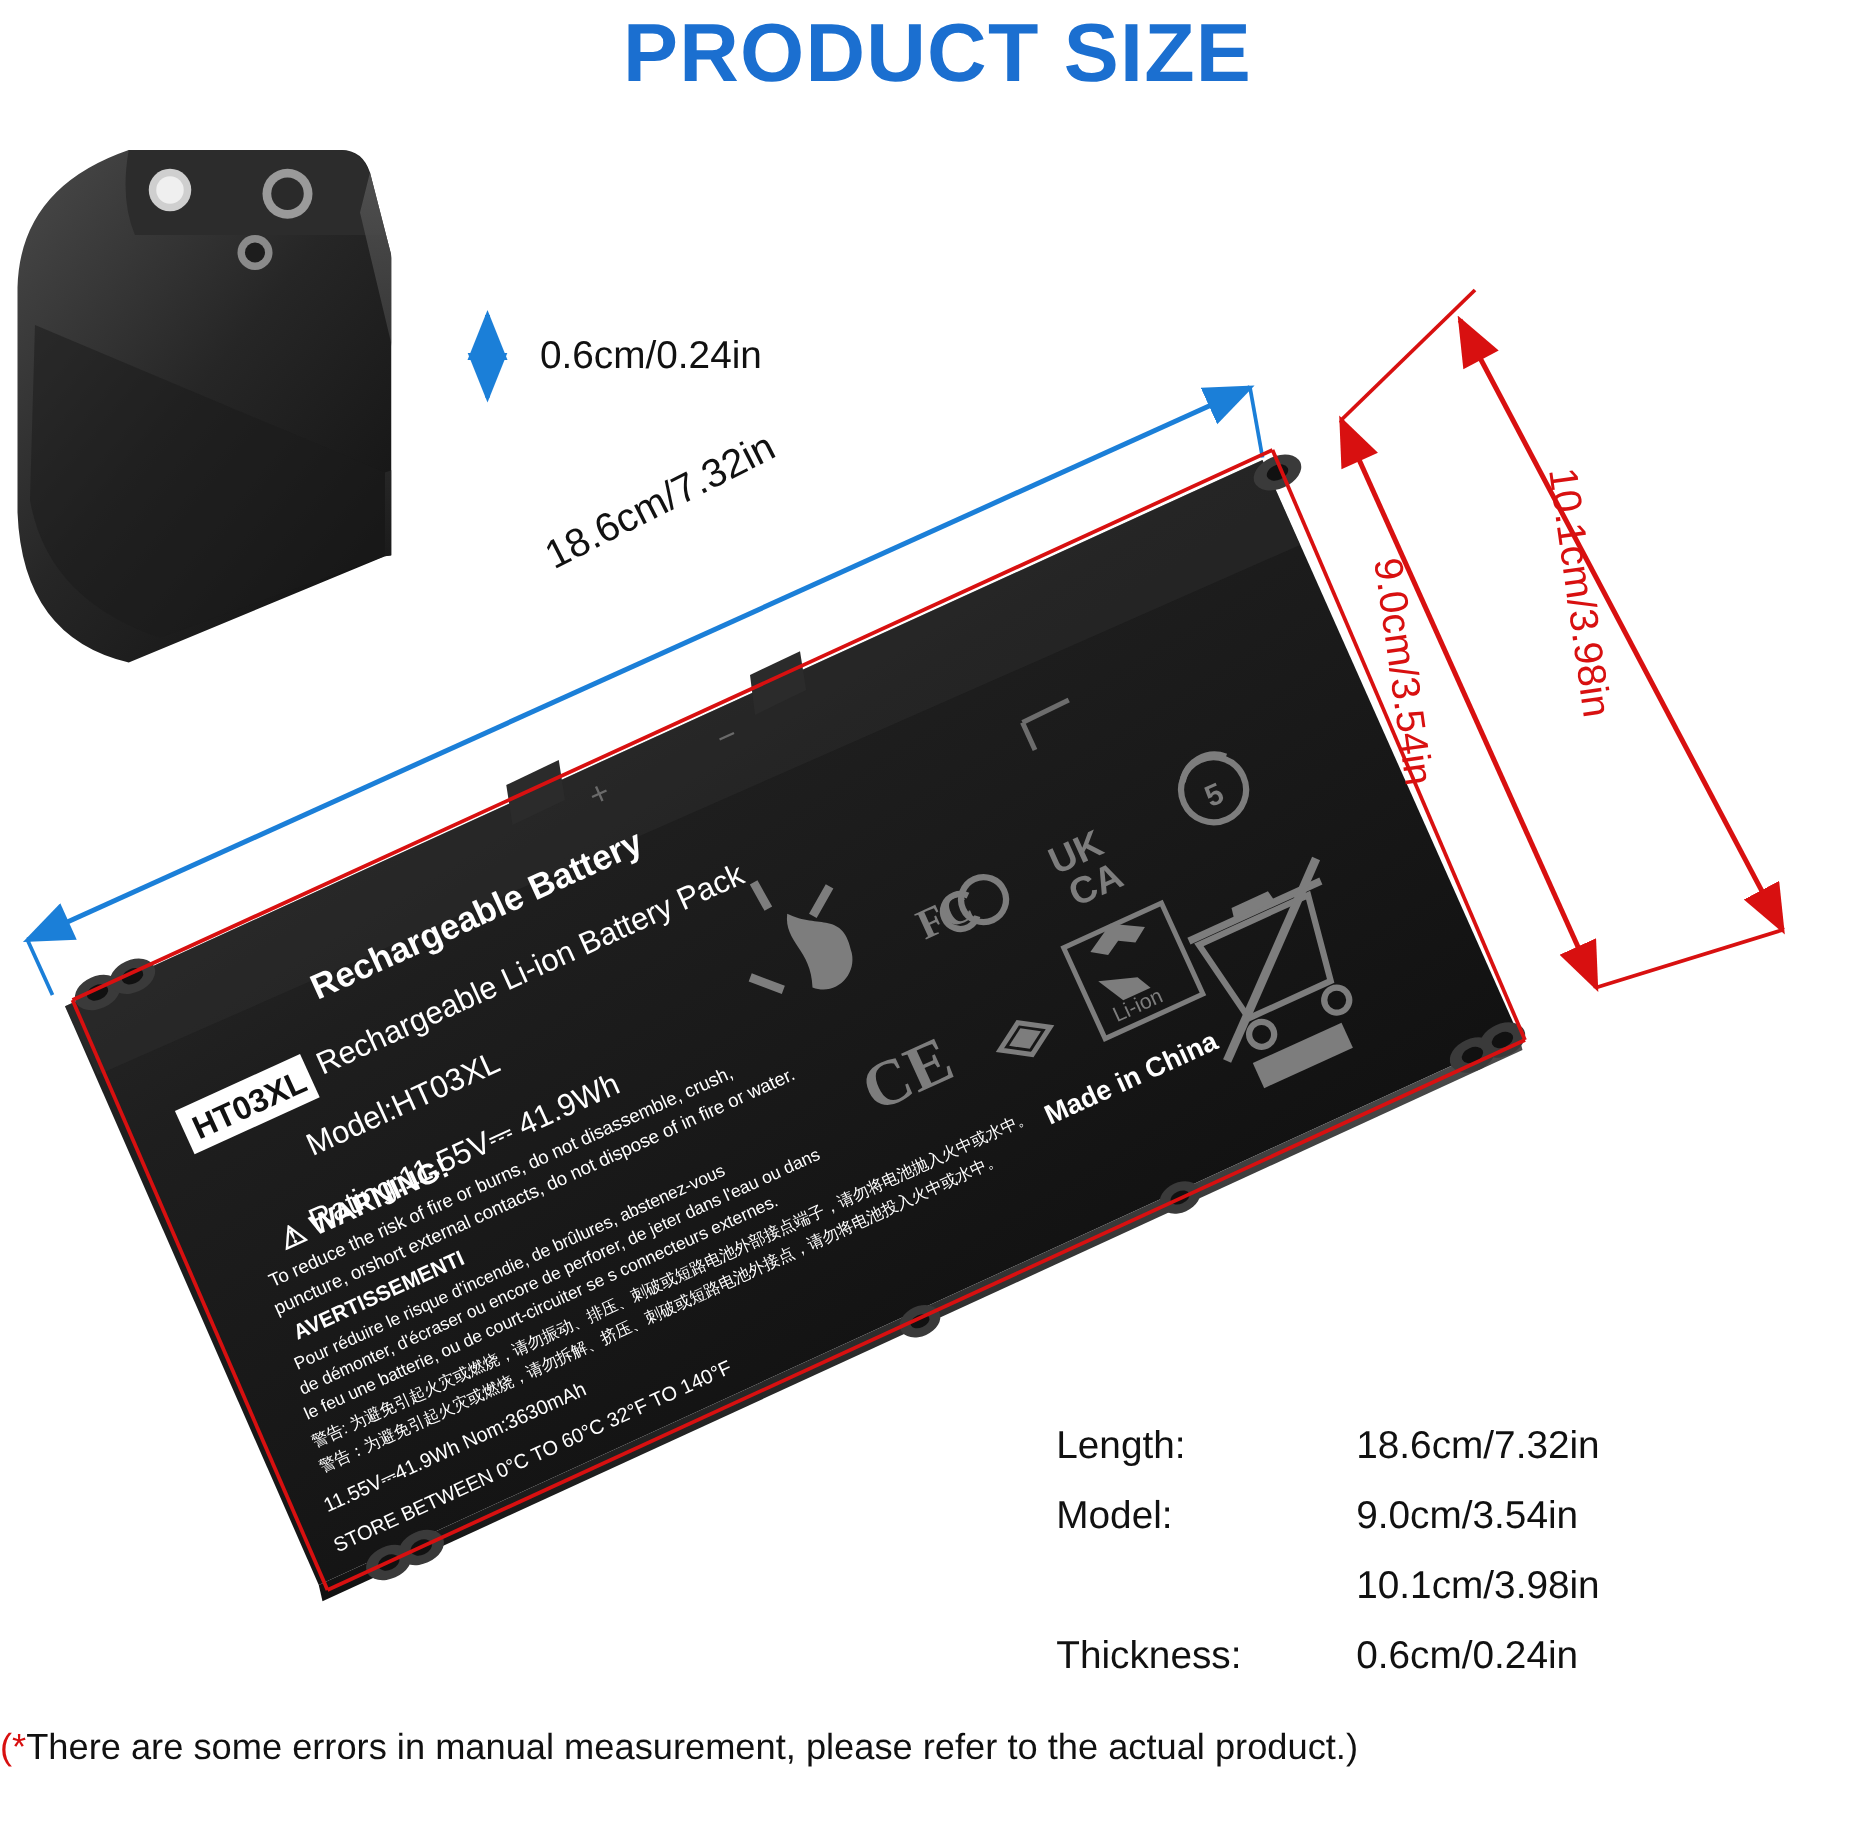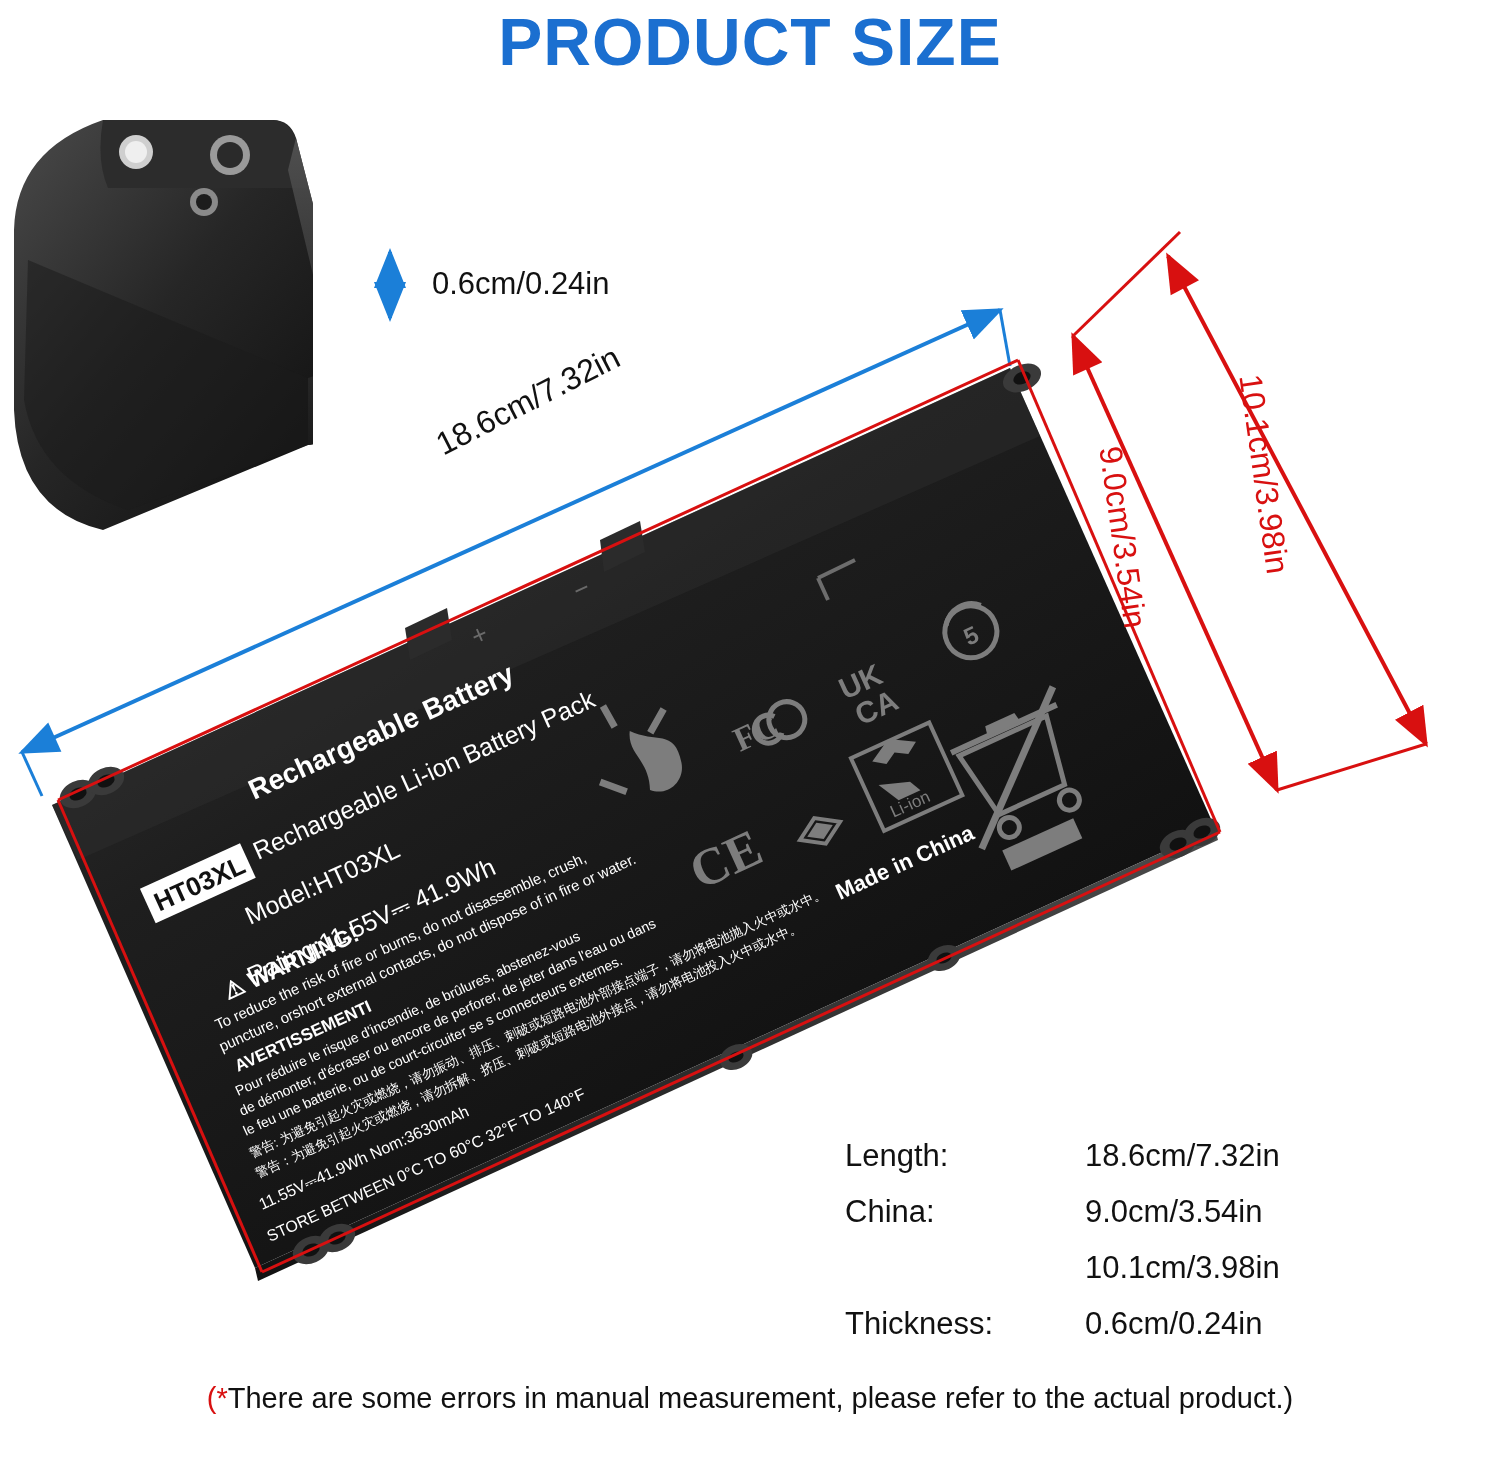--- a/index.html
+++ b/index.html
@@ -103,21 +103,20 @@
   #spec-table .v {
     text-align: left;
   }
 
   
   #footnote {
     position: absolute;
     left: 0;
     top: 1382px;
     width: 1500px;
-    text-align: center;
     font-size: 29px;
     color: #111;
   }
   #footnote .star { color: #d81010; }
 </style>
 </head>
 <body>
 
 <div id="title">PRODUCT SIZE</div>
 
@@ -332,21 +331,21 @@
 <div class="dim-label" id="length-label">18.6cm/7.32in</div>
 <div class="dim-label" id="width-label">9.0cm/3.54in</div>
 <div class="dim-label" id="height-label">10.1cm/3.98in</div>
 
 <div id="spec-table">
   <div class="row">
     <div class="k">Length:</div>
     <div class="v">18.6cm/7.32in</div>
   </div>
   <div class="row">
-    <div class="k">China:</div>
+    <div class="k">Model:</div>
     <div class="v">9.0cm/3.54in</div>
   </div>
   <div class="row">
     <div class="k"></div>
     <div class="v">10.1cm/3.98in</div>
   </div>
   <div class="row">
     <div class="k">Thickness:</div>
     <div class="v">0.6cm/0.24in</div>
   </div>

